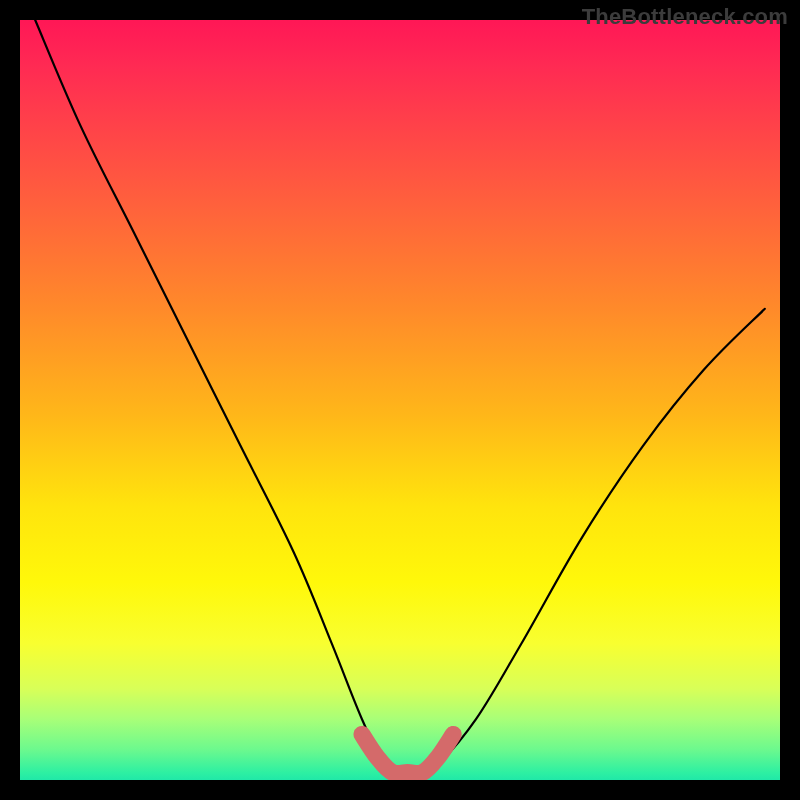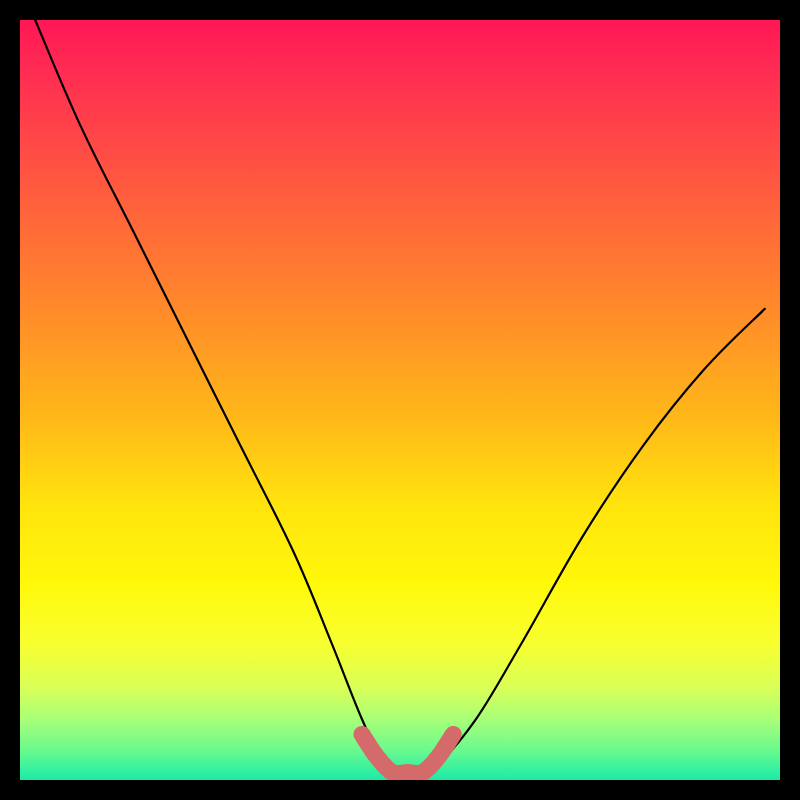--- a/index.html
+++ b/index.html
@@ -60,20 +60,21 @@
     position: absolute;
     left: 0; top: 0;
     width: 760px;
     height: 760px;
   }
 </style>
 </head>
 <body>
 
 <div class="outer">
+  <div class="watermark">TheBottleneck.com</div>
 
   <div class="plot">
     <div class="gradient"></div>
 
     <svg class="curve" viewBox="0 0 760 760" preserveAspectRatio="none">
       <path fill="none" stroke="#000000" stroke-width="2.2" stroke-linecap="round" stroke-linejoin="round" d="M 15.200000000000001,0 C 23.408,19.151999999999994 43.016000000000005,68.09599999999998 60.800000000000004,106.39999999999998 C 78.584,144.70399999999998 94.84800000000001,174.49600000000007 114,212.80000000000007 C 133.152,251.10400000000007 148.048,280.8960000000001 167.2,319.20000000000005 C 186.35199999999998,357.504 201.248,387.29600000000005 220.39999999999998,425.6 C 239.55199999999996,463.904 257.18399999999997,496.432 273.59999999999997,532 C 290.01599999999996,567.568 299.28799999999995,593.104 311.59999999999997,623.2 C 323.912,653.296 332.424,677.312 342,699.2 C 351.576,721.0880000000001 357.96000000000004,735.2239999999999 364.8,744.8 C 371.64,754.376 373.16,751.0319999999999 380,752.4 C 386.84,753.768 395.96,753.768 402.8,752.4 C 409.64000000000004,751.0319999999999 408.42400000000004,754.376 418.00000000000006,744.8 C 427.5760000000001,735.2239999999999 440.952,721.0880000000001 456,699.2 C 471.048,677.312 482.44800000000004,656.032 501.6,623.2 C 520.7520000000001,590.368 540.512,552.3679999999999 562.4,516.8 C 584.288,481.23199999999997 601.3119999999999,455.696 623.1999999999999,425.6 C 645.088,395.504 662.112,374.224 684,349.59999999999997 C 705.888,324.97599999999994 733.856,299.744 744.8,288.8"></path>
       <path fill="none" stroke="#d46a6a" stroke-width="17" stroke-linecap="round" stroke-linejoin="round" d="M 342,714.4 C 344.736,718.504 351.728,730.36 357.2,737.2 C 362.67199999999997,744.0400000000001 366.928,749.664 372.4,752.4 C 377.87199999999996,755.136 382.12800000000004,752.4 387.6,752.4 C 393.072,752.4 397.32800000000003,755.136 402.8,752.4 C 408.272,749.664 412.5280000000001,744.0400000000001 418.00000000000006,737.2 C 423.47200000000004,730.36 430.464,718.504 433.2,714.4"></path>
     </svg>
   </div>
 </div>

